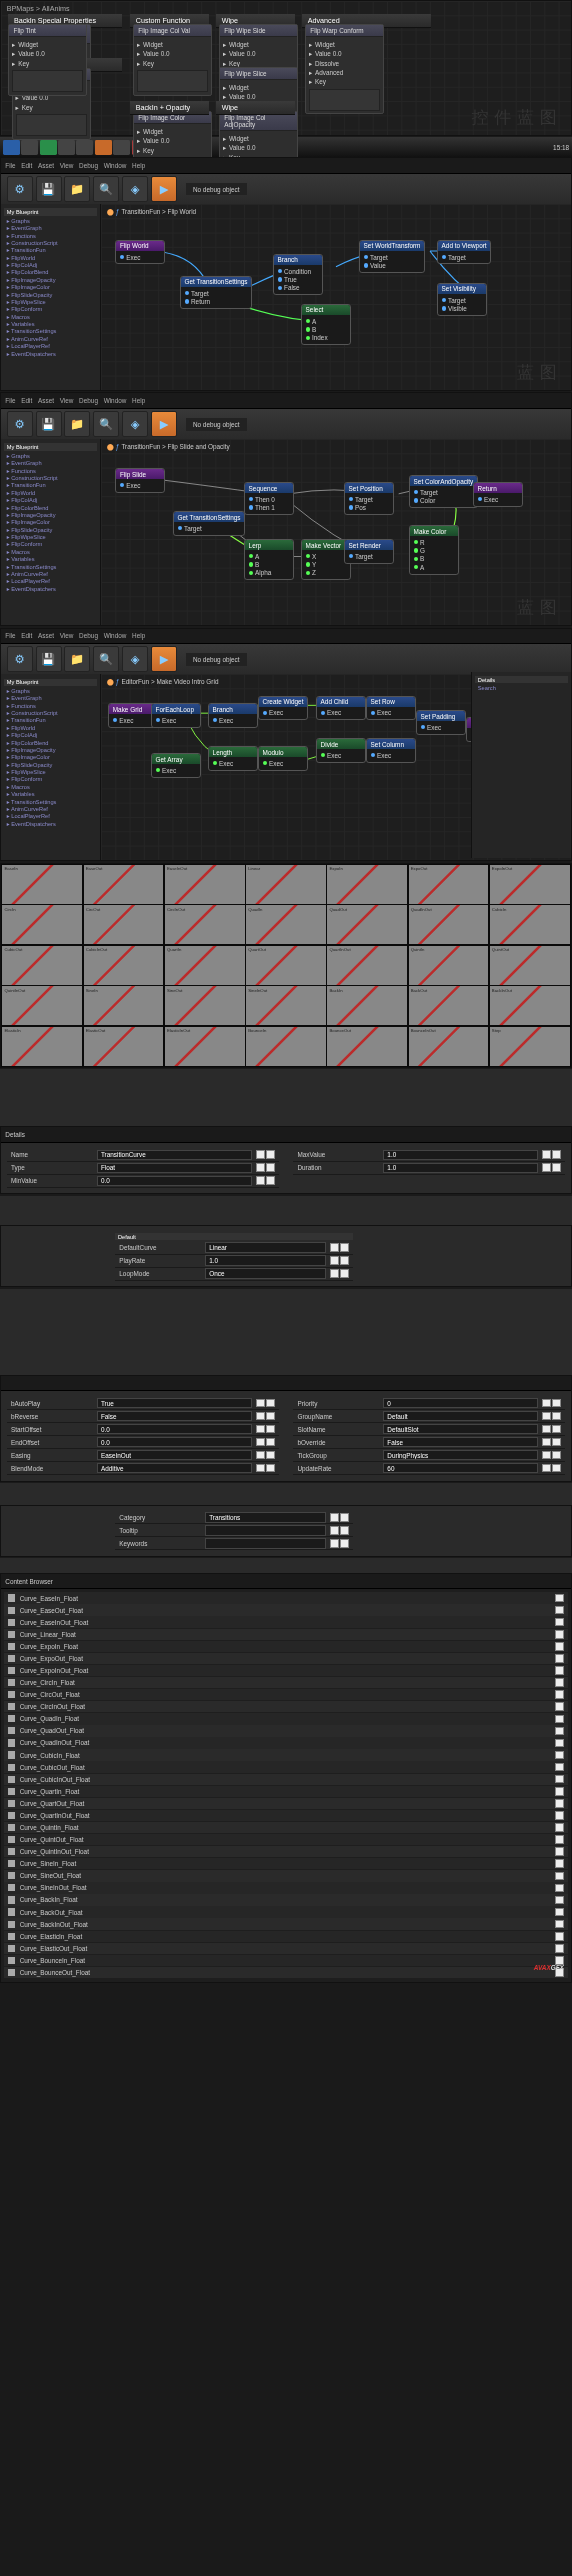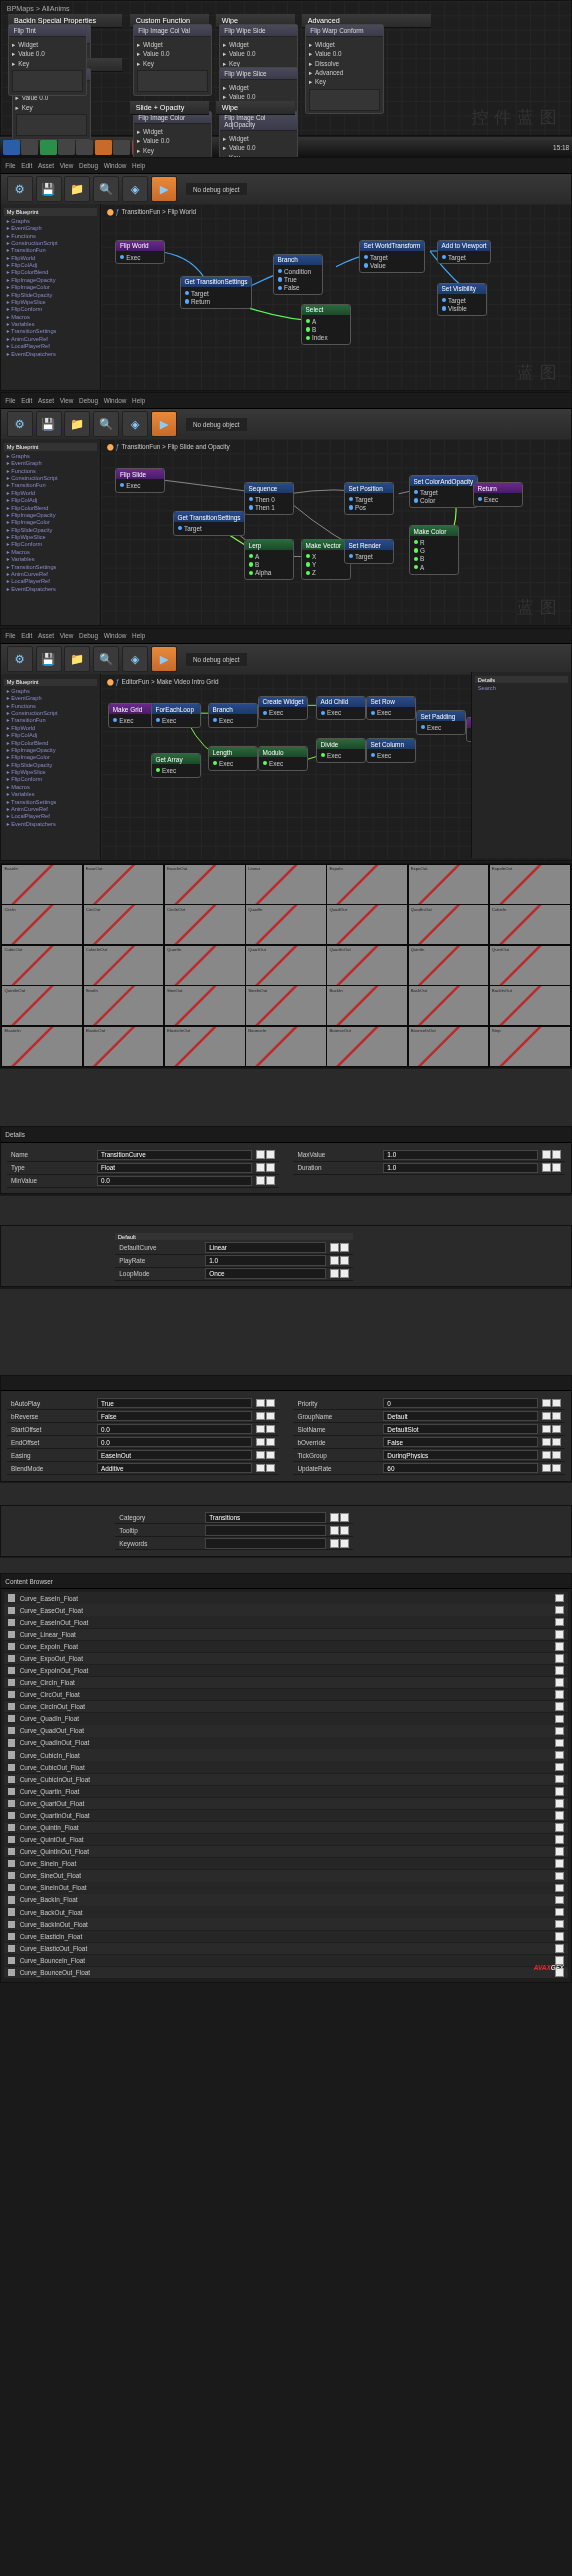--- a/index.html
+++ b/index.html
@@ -198,21 +198,21 @@
               <span>▸</span>
               <span>Value 0.0</span>
             </div>
             <div class="widget-row">
               <span>▸</span>
               <span>Key</span>
             </div>
             <div class="preview-area"></div>
           </div>
         </div>
-        <div class="section-header" style="position: absolute; left: 129px; top: 100px; width: 79px;">Slide + Opacity</div>
+        <div class="section-header" style="position: absolute; left: 129px; top: 100px; width: 79px;">BackIn + Opacity</div>
         <div class="widget-box" style="left: 218px; top: 110px; width: 72px;">
           <div class="widget-title">Flip Image Col AdjOpacity</div>
           <div class="widget-body">
             <div class="widget-row">
               <span>▸</span>
               <span>Widget</span>
             </div>
             <div class="widget-row">
               <span>▸</span>
               <span>Value 0.0</span>

